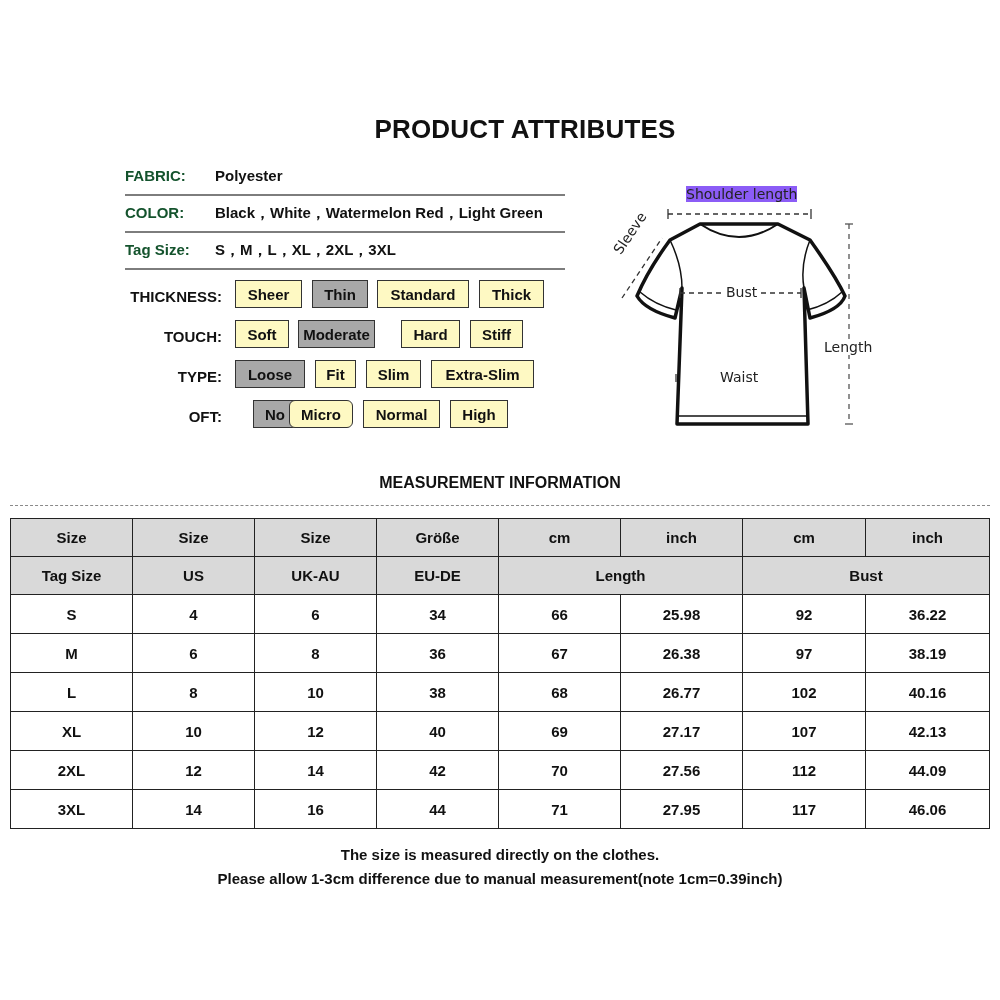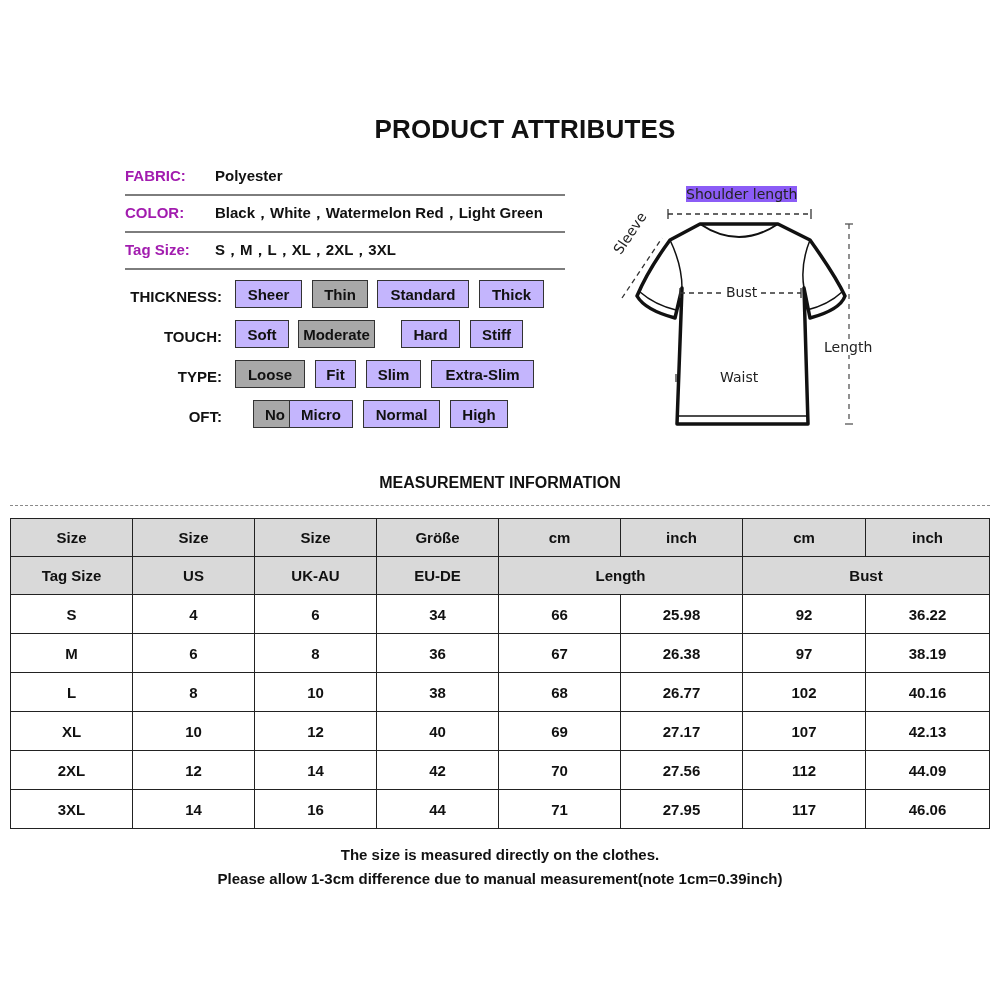--- a/index.html
+++ b/index.html
@@ -1,24 +1,24 @@
 <!DOCTYPE html>
 <html><head>
 <meta charset="utf-8">
 <style>
   html, body { margin:0; padding:0; background:#ffffff; }
   body { width:1000px; height:1000px; position:relative; overflow:hidden;
          font-family:"Liberation Sans", sans-serif; color:#111; }
   .abs { position:absolute; }
   .title { left:0; width:1000px; top:114px; text-align:center; font-size:26px; font-weight:bold; letter-spacing:0.2px;padding-left:25px; }
-  .attr-label { font-size:15px; font-weight:bold; color:#a21caf; }
+  .attr-label { font-size:15px; font-weight:bold; color:#14532d; }
   .attr-value { font-size:15px; font-weight:bold; color:#111; }
   .attr-divider { height:2px; background:#7d7d7d; left:125px; width:440px; }
   .opt-label { font-size:15px; font-weight:bold; text-align:right; width:100px; left:122px; }
-  .opt-box { height:28px; border:1.5px solid #333; box-sizing:border-box; background:#c4b5fd;
+  .opt-box { height:28px; border:1.5px solid #333; box-sizing:border-box; background:#fef9c3;
              font-size:15px; font-weight:bold; display:flex; align-items:center; justify-content:center; }
   .opt-box.selected { background:#a8a8a8; }
   .meas-title { left:0; width:1000px; top:474px; text-align:center; font-size:16px; font-weight:bold; }
   .dotted { left:10px; width:980px; top:505px; border-top:1.5px dashed #8a8a8a; height:0; }
   table.size-table { position:absolute; left:10px; top:518px; width:979px; border-collapse:collapse; table-layout:fixed; }
   table.size-table td { border:1.5px solid #222; text-align:center; font-size:15px; font-weight:bold; padding:0; }
   table.size-table tr.hdr td { background:#d9d9d9; height:37px; }
   table.size-table tr.data td { background:#fff; height:38px; }
   .note { left:0; width:1000px; text-align:center; font-size:15px; font-weight:bold; }
   .diagram-label { font-size:14px; color:#222; font-family:"DejaVu Sans", sans-serif; }
@@ -57,21 +57,21 @@
   <div class="abs opt-box" style="left:470px;top:320px;width:53px;">Stiff</div>
 
   <div class="abs opt-label" style="top:368px;">TYPE:</div>
   <div class="abs opt-box selected" style="left:235px;top:360px;width:70px;">Loose</div>
   <div class="abs opt-box" style="left:315px;top:360px;width:41px;">Fit</div>
   <div class="abs opt-box" style="left:366px;top:360px;width:55px;">Slim</div>
   <div class="abs opt-box" style="left:431px;top:360px;width:103px;">Extra-Slim</div>
 
   <div class="abs opt-label" style="top:408px;">OFT:</div>
   <div class="abs opt-box selected" style="left:220px;top:400px;width:44px;margin-left:33px;">No</div>
-  <div class="abs opt-box" style="left:289px;top:400px;width:64px;">Micro</div>
+  <div class="abs opt-box" style="left:289px;top:400px;width:64px;border-radius:6px;">Micro</div>
   <div class="abs opt-box" style="left:363px;top:400px;width:77px;">Normal</div>
   <div class="abs opt-box" style="left:450px;top:400px;width:58px;">High</div>
 </div>
 
 <div class="abs" style="left:600px;top:180px;width:290px;height:260px;">
   <svg width="290" height="260" viewBox="0 0 290 260">
 
     <line x1="68" y1="34" x2="211" y2="34" stroke="#333" stroke-width="1.3" stroke-dasharray="5,4"></line>
     <line x1="68" y1="29" x2="68" y2="39" stroke="#333" stroke-width="1.3"></line>
     <line x1="211" y1="29" x2="211" y2="39" stroke="#333" stroke-width="1.3"></line>

